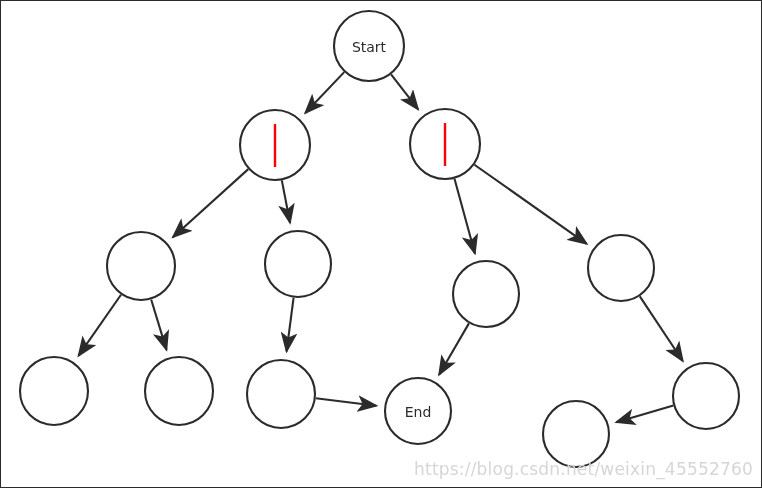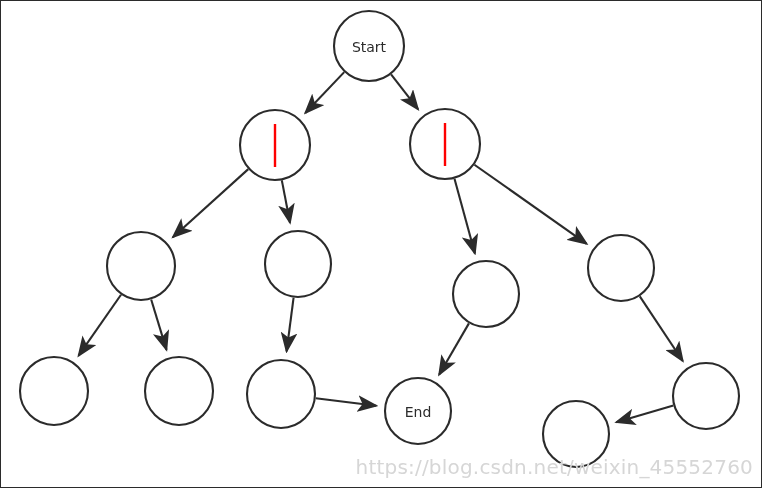--- a/index.html
+++ b/index.html
@@ -48,21 +48,21 @@
     stroke: #fe0000;
     stroke-width: 2.4;
     stroke-linecap: butt;
   }
   .watermark {
     position: absolute;
     right: 8px;
     bottom: 8px;
     color: #d6d6d6;
     font-family: "DejaVu Sans", "Liberation Sans", sans-serif;
-    font-size: 20px;
+    font-size: 17px;
     letter-spacing: 0.2px;
     white-space: nowrap;
     user-select: none;
   }
 </style>
 </head>
 <body>
 
 <div id="canvas">
 

